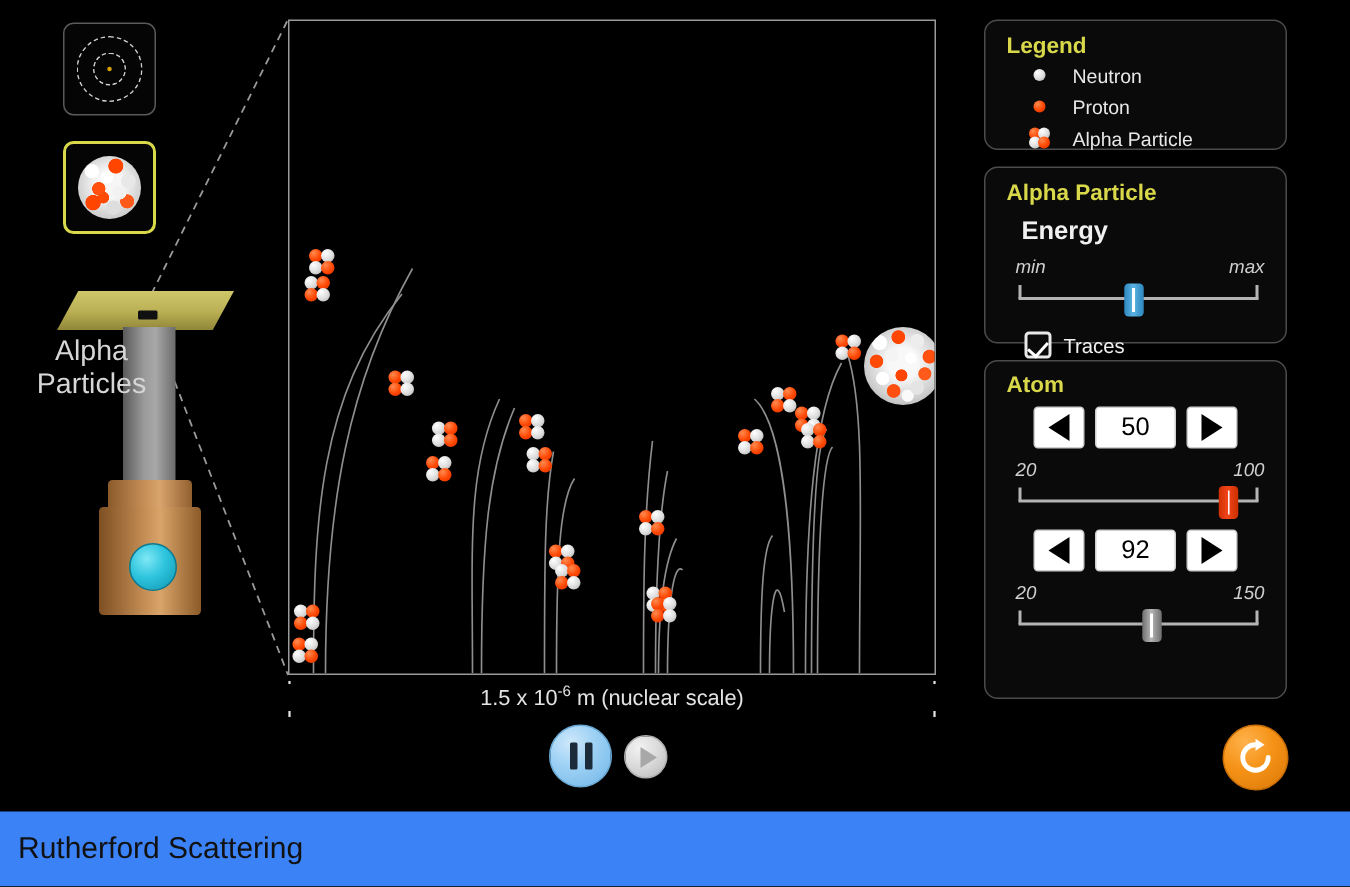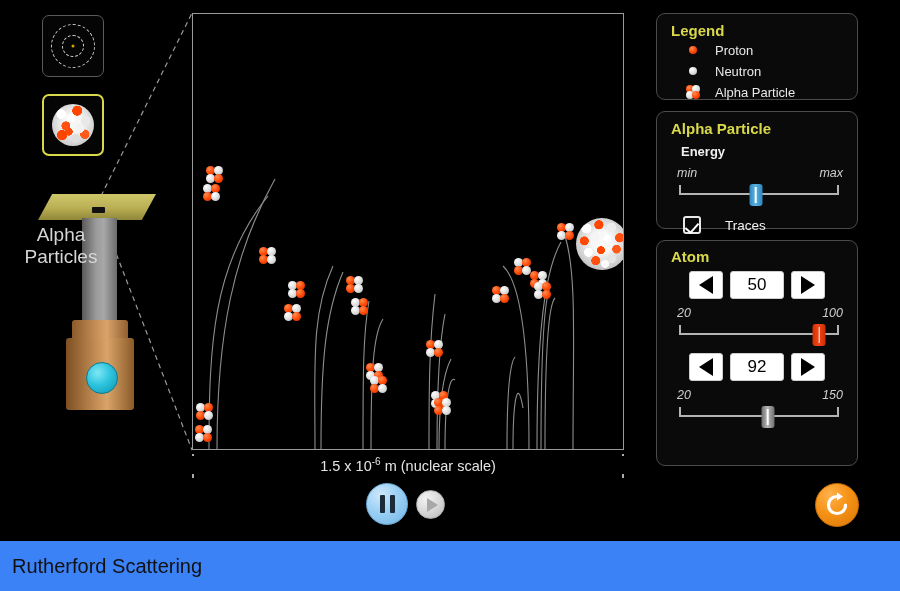--- a/index.html
+++ b/index.html
@@ -155,21 +155,21 @@
   .dot-n { width: 8px; height: 8px; border-radius: 50%;
     background: radial-gradient(circle at 34% 30%, #ffffff 0%, #dcdcdc 55%, #a8a8a8 100%); }
   .mini-alpha { position: relative; width: 14px; height: 14px; }
   .mini-alpha i { position: absolute; width: 8px; height: 8px; border-radius: 50%; }
   .mini-alpha i.p { background: radial-gradient(circle at 34% 30%, #ff8a50 0%, #ff4500 55%, #cc3200 100%); }
   .mini-alpha i.n { background: radial-gradient(circle at 34% 30%, #ffffff 0%, #dcdcdc 55%, #a8a8a8 100%); }
   .mini-alpha i:nth-child(1){left:0;top:0;} .mini-alpha i:nth-child(2){left:6px;top:0;}
   .mini-alpha i:nth-child(3){left:0;top:6px;} .mini-alpha i:nth-child(4){left:6px;top:6px;}
 
   #panel-alpha { top: 111px; height: 118px; padding: 8px 0 0 14px; }
-  .sub-title { color: #f0f0f0; font-size: 13px; font-weight: bold; margin: 7px 0 0 10px; }
+  .sub-title { color: #f0f0f0; font-size: 17px; font-weight: bold; margin: 7px 0 0 10px; }
   .minmax { position: relative; height: 15px; margin: 7px 14px 0 4px; color: #cfcfcf; font-size: 12.5px; font-style: italic; }
   .minmax .mn { position: absolute; left: 2px; }
   .minmax .mx { position: absolute; right: 0; }
 
   .slider { position: relative; height: 26px; margin: 0 18px 0 8px; }
   .track { position: absolute; left: 0; right: 0; top: 12px; height: 1.6px; background: #b4b4b4; }
   .tick-l, .tick-r { position: absolute; top: 4px; width: 1.6px; height: 9px; background: #b4b4b4; }
   .tick-l { left: 0; } .tick-r { right: 0; }
   .thumb-h { position: absolute; top: 3px; width: 13px; height: 22px; border-radius: 3px; transform: translateX(-50%); }
   .thumb-h::after { content: ""; position: absolute; left: 50%; top: 3px; width: 1.6px; height: 16px;
@@ -177,21 +177,21 @@
   .thumb-blue { background: linear-gradient(90deg,#2e86bf 0%,#5ab4e0 45%,#2e86bf 100%); }
   .thumb-red  { background: linear-gradient(90deg,#d02f00 0%,#f1451a 45%,#cc2f00 100%); }
   .thumb-gray { background: linear-gradient(90deg,#6e6e6e 0%,#b6b6b6 45%,#6e6e6e 100%); }
 
   .checkrow { display: flex; align-items: center; margin: 9px 0 0 12px; }
   .checkbox { width: 18px; height: 18px; border: 2px solid #e8e8e8; border-radius: 3px;
     background: #0a0a0a; position: relative; }
   .checkbox::after { content: ""; position: absolute; left: 3px; top: 2px;
     width: 6px; height: 11px; border: solid #ffffff; border-width: 0 2.6px 2.6px 0;
     transform: rotate(42deg); }
-  .checkrow .lbl { color: #f0f0f0; font-size: 13.5px; margin-left: 24px; }
+  .checkrow .lbl { color: #f0f0f0; font-size: 13.5px; margin-left: 8px; }
 
   #panel-atom { top: 240px; height: 226px; padding: 7px 0 0 14px; }
   .atom-sub { font-size: 13.5px; font-weight: bold; }
   .spinner { display: flex; align-items: center; justify-content: center; gap: 7px; margin-top: 6px; margin-right: 14px; }
   .arrow-btn {
     width: 34px; height: 28px; background: #fff; border: 1.2px solid #cfcfcf; border-radius: 3px;
     display: flex; align-items: center; justify-content: center;
   }
   .arrow-btn .tri { width: 0; height: 0; border-top: 9px solid transparent; border-bottom: 9px solid transparent; }
   .tri.left  { border-right: 14px solid #000; }
@@ -415,29 +415,29 @@
     </svg>
     <div id="scale-text">
       <span>1.5 x 10</span><span class="sup">-6</span><span> m (nuclear scale)</span>
     </div>
   </div>
 
   <div class="panel" id="panel-legend">
     <div class="panel-title">Legend</div>
     <div class="legend-row">
       <span class="legend-key">
+          <span class="dot-n"></span>
+        </span>
+      <span class="legend-label">Neutron</span>
+    </div>
+    <div class="legend-row">
+      <span class="legend-key">
           <span class="dot-p"></span>
         </span>
       <span class="legend-label">Proton</span>
-    </div>
-    <div class="legend-row">
-      <span class="legend-key">
-          <span class="dot-n"></span>
-        </span>
-      <span class="legend-label">Neutron</span>
     </div>
     <div class="legend-row">
       <span class="legend-key">
         <span class="mini-alpha">
             <i class="p"></i>
             <i class="n"></i>
             <i class="n"></i>
             <i class="p"></i>
           </span>
       </span>

